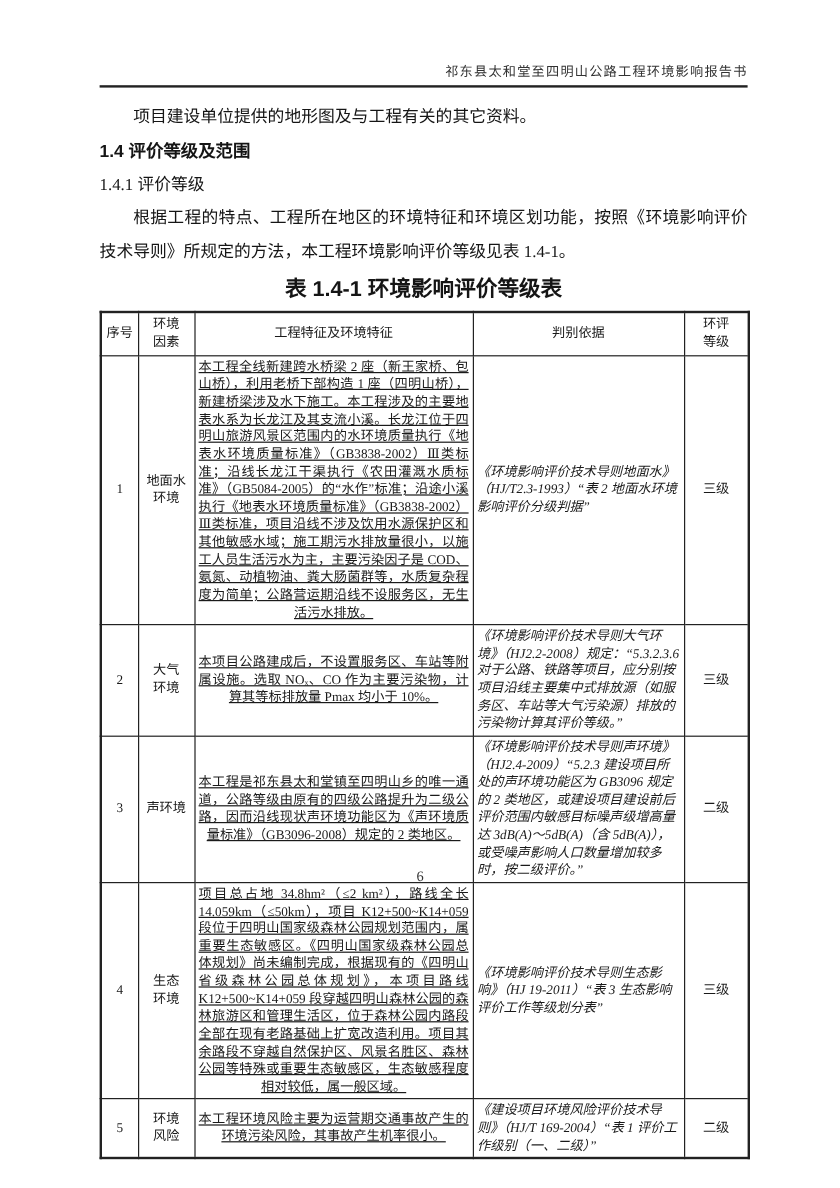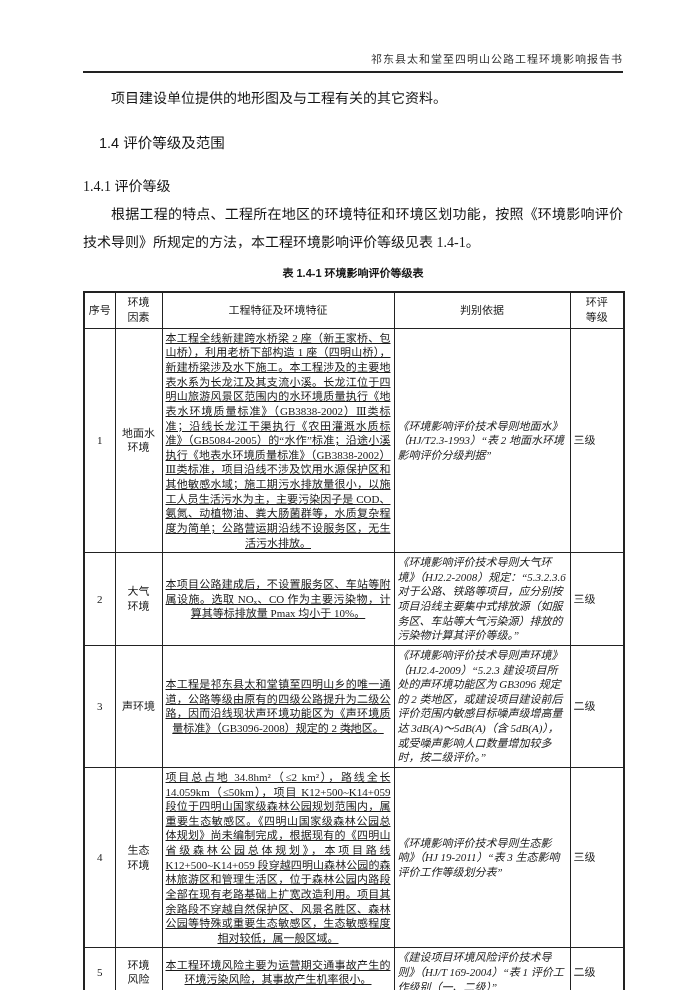--- a/index.html
+++ b/index.html
@@ -32,36 +32,36 @@
   .body-text { margin-top: 12px; }
   p.para {
     margin: 0;
     font-size: 14px;
     line-height: 28px;
     text-align: justify;
   }
   p.indent { text-indent: 2em; }
   .h-section {
     font-family: "Liberation Sans", "DejaVu Sans", sans-serif;
-    font-weight: normal;
+    font-weight: bold;
     font-size: 14.5px;
     line-height: 28px;
-    margin: 16px;
+    margin: 0;
   }
   .h-subsection {
     font-size: 14px;
     font-weight: normal;
     line-height: 28px;
     margin: 0;
   }
   .table-title {
     text-align: center;
     font-family: "Liberation Sans", "DejaVu Sans", sans-serif;
     font-weight: bold;
-    font-size: 11px;
+    font-size: 18px;
     line-height: 24px;
     margin: 4px 0 6px 0;
   }
   
   table.grade-table {
     width: 100%;
     border-collapse: collapse;
     table-layout: fixed;
     border: 2px solid #222;
     font-size: 11px;
@@ -82,21 +82,21 @@
     text-align: justify;
     text-align-last: center;
     padding: 3px 5px;
     text-decoration: underline;
   }
   td.c-basis {
     text-align: left;
     padding: 3px 5px;
     font-style: italic;
   }
-  td.c-grade { }
+  td.c-grade { text-align: center; }
   
   .page-number {
     position: absolute;
     left: 0;
     right: 0;
     bottom: 44px;
     text-align: center;
     font-size: 12px;
     color: #333;
   }

